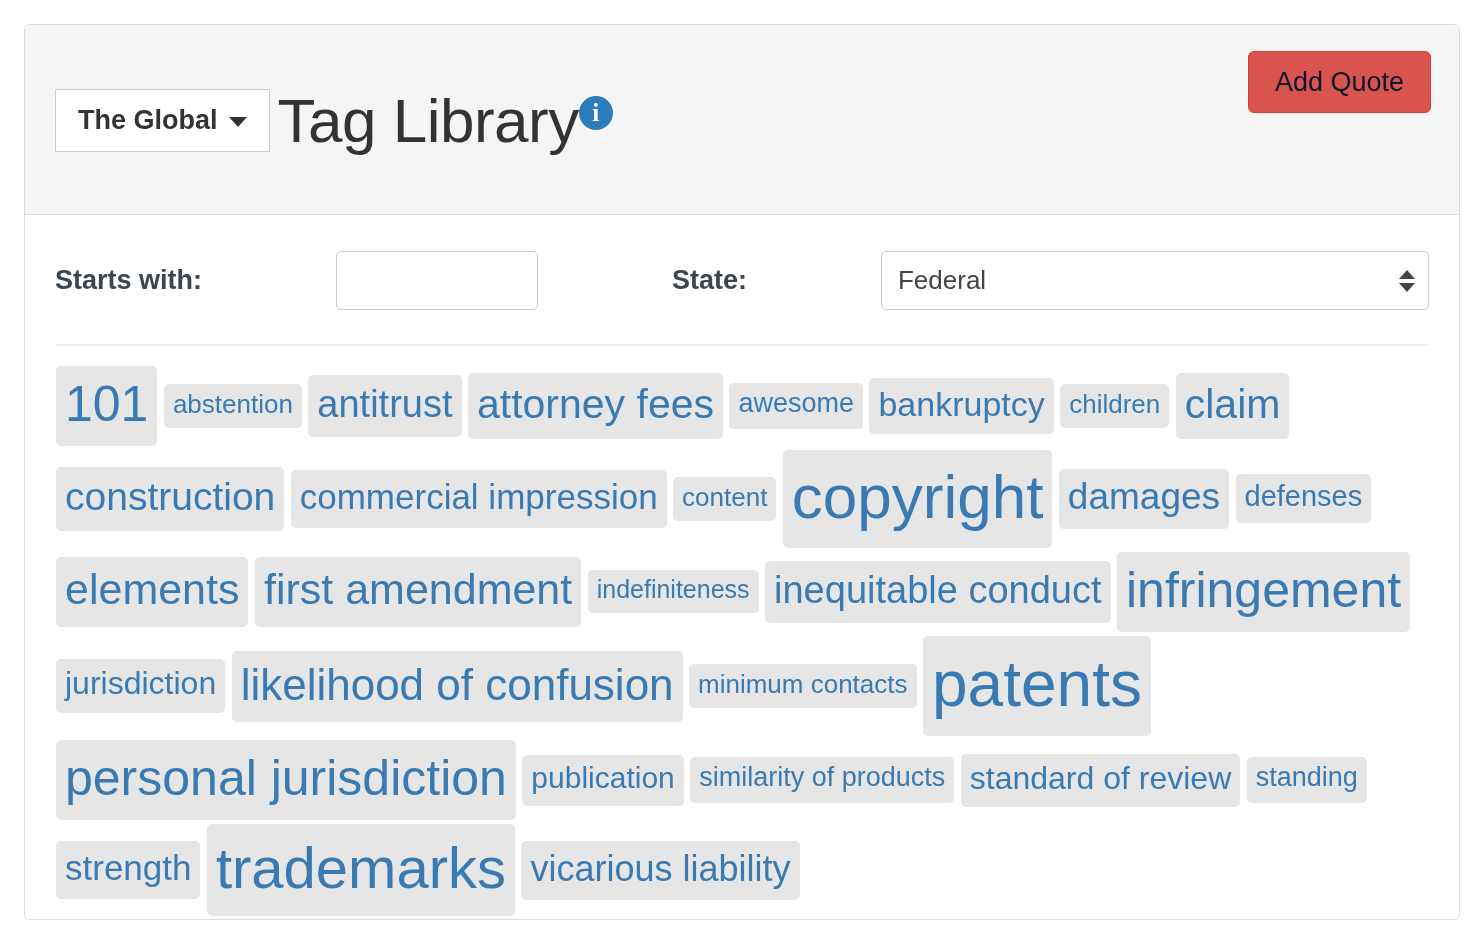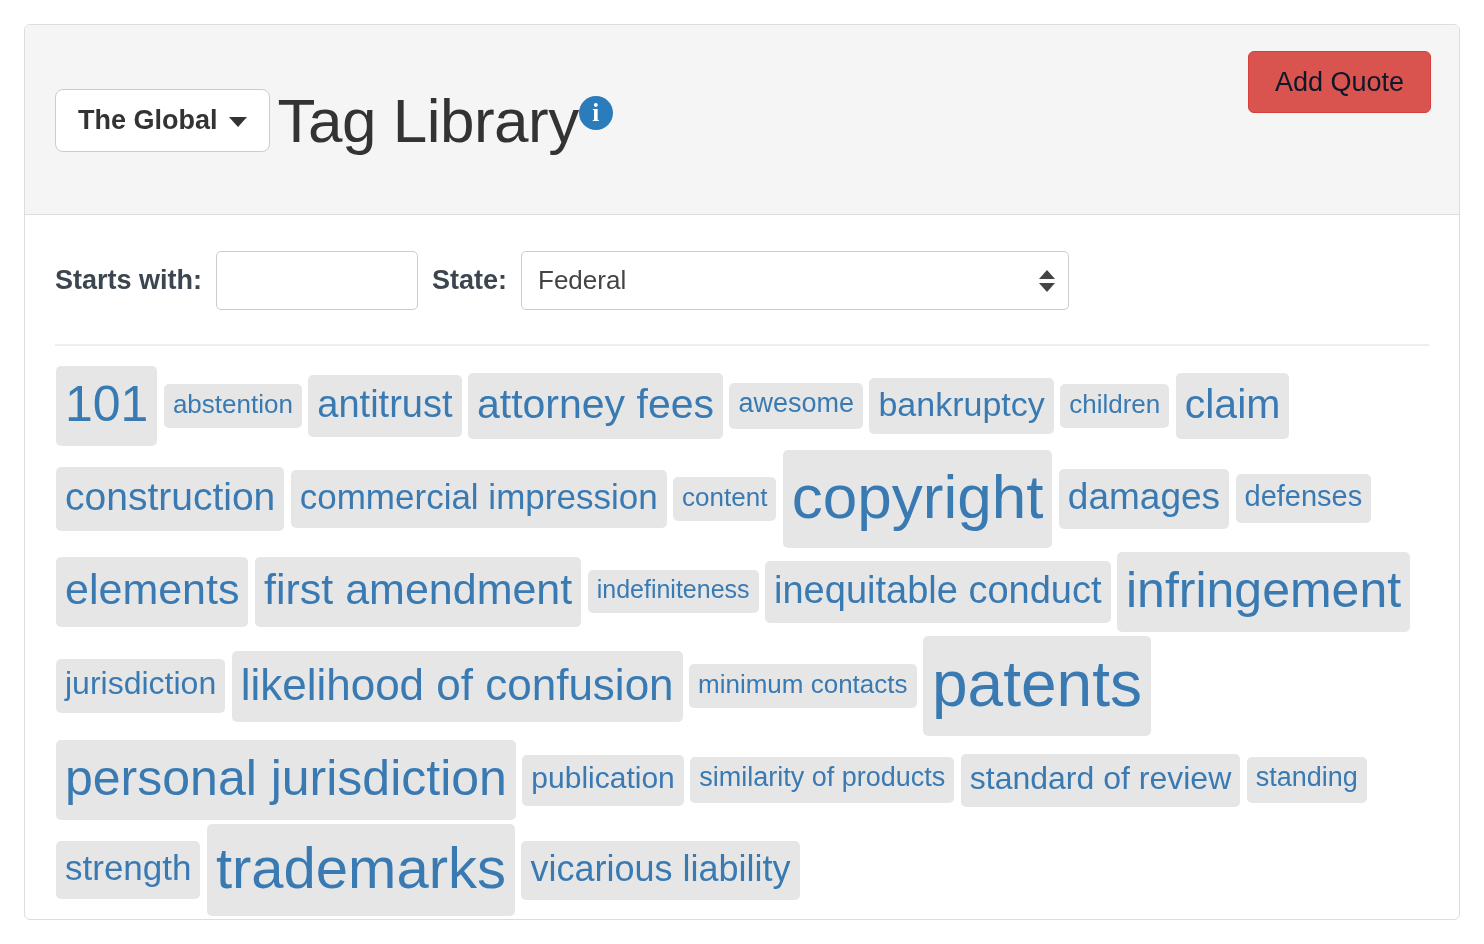--- a/index.html
+++ b/index.html
@@ -41,21 +41,21 @@
     display: flex;
     align-items: center;
     flex: 0 0 auto;
     height: 190px;
   }
 
   .scope-dropdown {
     box-sizing: border-box;
     background: #ffffff;
     border: 1px solid #cccccc;
-    border-radius: 8px;
+    border-radius: 0;
     padding: 14px 22px;
     display: flex;
     align-items: center;
     gap: 11px;
     font-size: 27px;
     font-weight: bold;
     color: #333333;
     cursor: pointer;
     white-space: nowrap;
     line-height: 1.2;
@@ -120,21 +120,21 @@
   
   .panel-body {
     box-sizing: border-box;
     padding: 30px 30px 0 30px;
     flex: 1 1 auto;
   }
 
   .filter-row {
     display: flex;
     align-items: center;
-    justify-content: flex-start;
+    justify-content: space-between;
     gap: 14px;
     padding: 6px 0 0 0;
   }
   .filter-label {
     font-size: 27px;
     font-weight: bold;
     color: #3b4650;
     white-space: nowrap;
   }
   .text-input {

